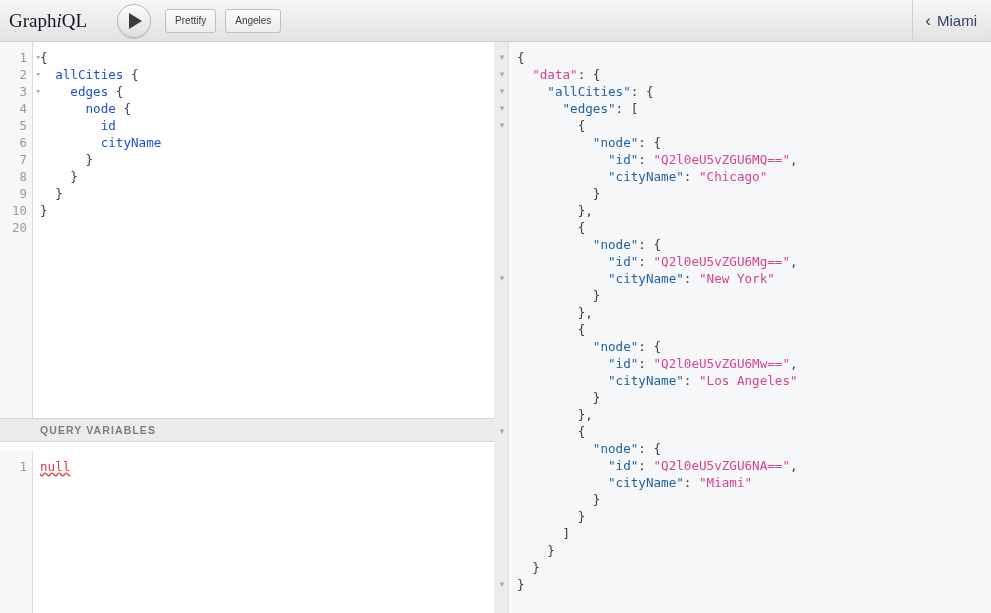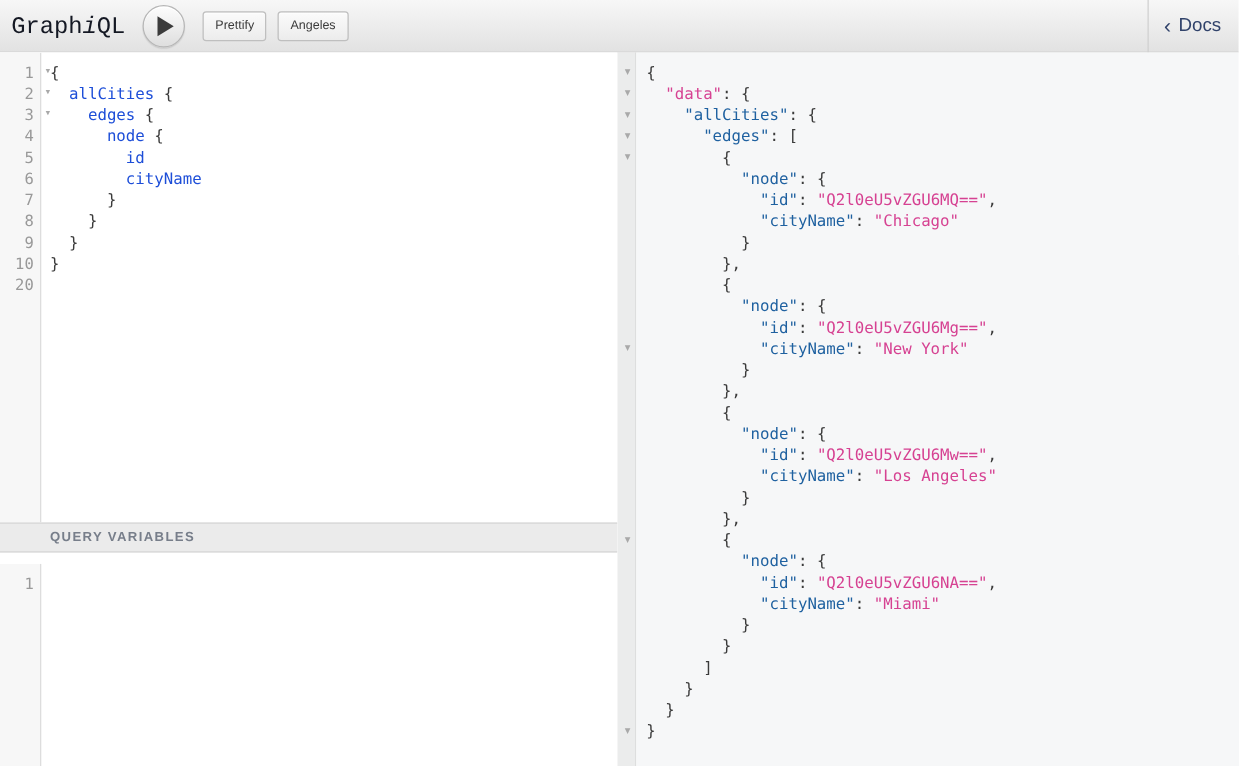--- a/index.html
+++ b/index.html
@@ -15,22 +15,22 @@
 
   
   .topbar {
     position: absolute; left: 0; top: 0; width: 991px; height: 42px;
     background: linear-gradient(#f7f7f7, #e2e2e2);
     border-bottom: 1px solid #d0d0d0;
     display: flex; align-items: center;
   }
   .logo {
     font-size: 19px; color: #141823; letter-spacing: 0px;
-    margin-left: 9px; margin-right: 14px; white-space: nowrap;
-    font-family: Liberation Mono, monospace;
+    margin-left: 9px; margin-right: 30px; white-space: nowrap;
+    font-family: Liberation Serif, serif;
   }
   .logo .i { font-style: italic; }
 
   .exec-btn {
     width: 34px; height: 34px; border-radius: 50%;
     background: linear-gradient(#fdfdfd, #dedede);
     border: 1px solid #b6b6b6;
     box-shadow: 0 1px 1px rgba(0,0,0,.12), inset 0 1px 0 #fff;
     display: flex; align-items: center; justify-content: center;
     margin-right: 14px; cursor: pointer;
@@ -156,21 +156,21 @@
 
     <div class="tbtn">
       <span>Prettify</span>
     </div>
     <div class="tbtn">
       <span>Angeles</span>
     </div>
 
     <div class="docs-wrap">
       <span class="docs-chevron">‹</span>
-      <span class="docs-label">Docs</span>
+      <span class="docs-label">Miami</span>
     </div>
   </div>
 
   <div class="editor-pane">
 
     <div class="query-wrap">
       <div class="gutter" id="q-gutter" style="padding-top: 7px;">
           <div class="gutter-line">1<span class="fold">▾</span></div>
           <div class="gutter-line">2<span class="fold">▾</span></div>
           <div class="gutter-line">3<span class="fold">▾</span></div>
@@ -187,20 +187,21 @@
     </div>
 
     <div class="varbar">
       <span class="varbar-label">QUERY VARIABLES</span>
     </div>
 
     <div class="vars-wrap">
       <div class="gutter" id="v-gutter" style="padding-top: 7px;">
           <div class="gutter-line">1</div>
         </div>
+      <div class="codearea code" id="v-code" style="top: 7px;"><div class="cline"><span class="t-null sq">null</span></div></div>
     </div>
   </div>
 
   <div class="result-gutter" id="r-gutter">
       <div class="rfold" style="top: 7px;">▾</div>
       <div class="rfold" style="top: 24px;">▾</div>
       <div class="rfold" style="top: 41px;">▾</div>
       <div class="rfold" style="top: 58px;">▾</div>
       <div class="rfold" style="top: 75px;">▾</div>
       <div class="rfold" style="top: 228px;">▾</div>

